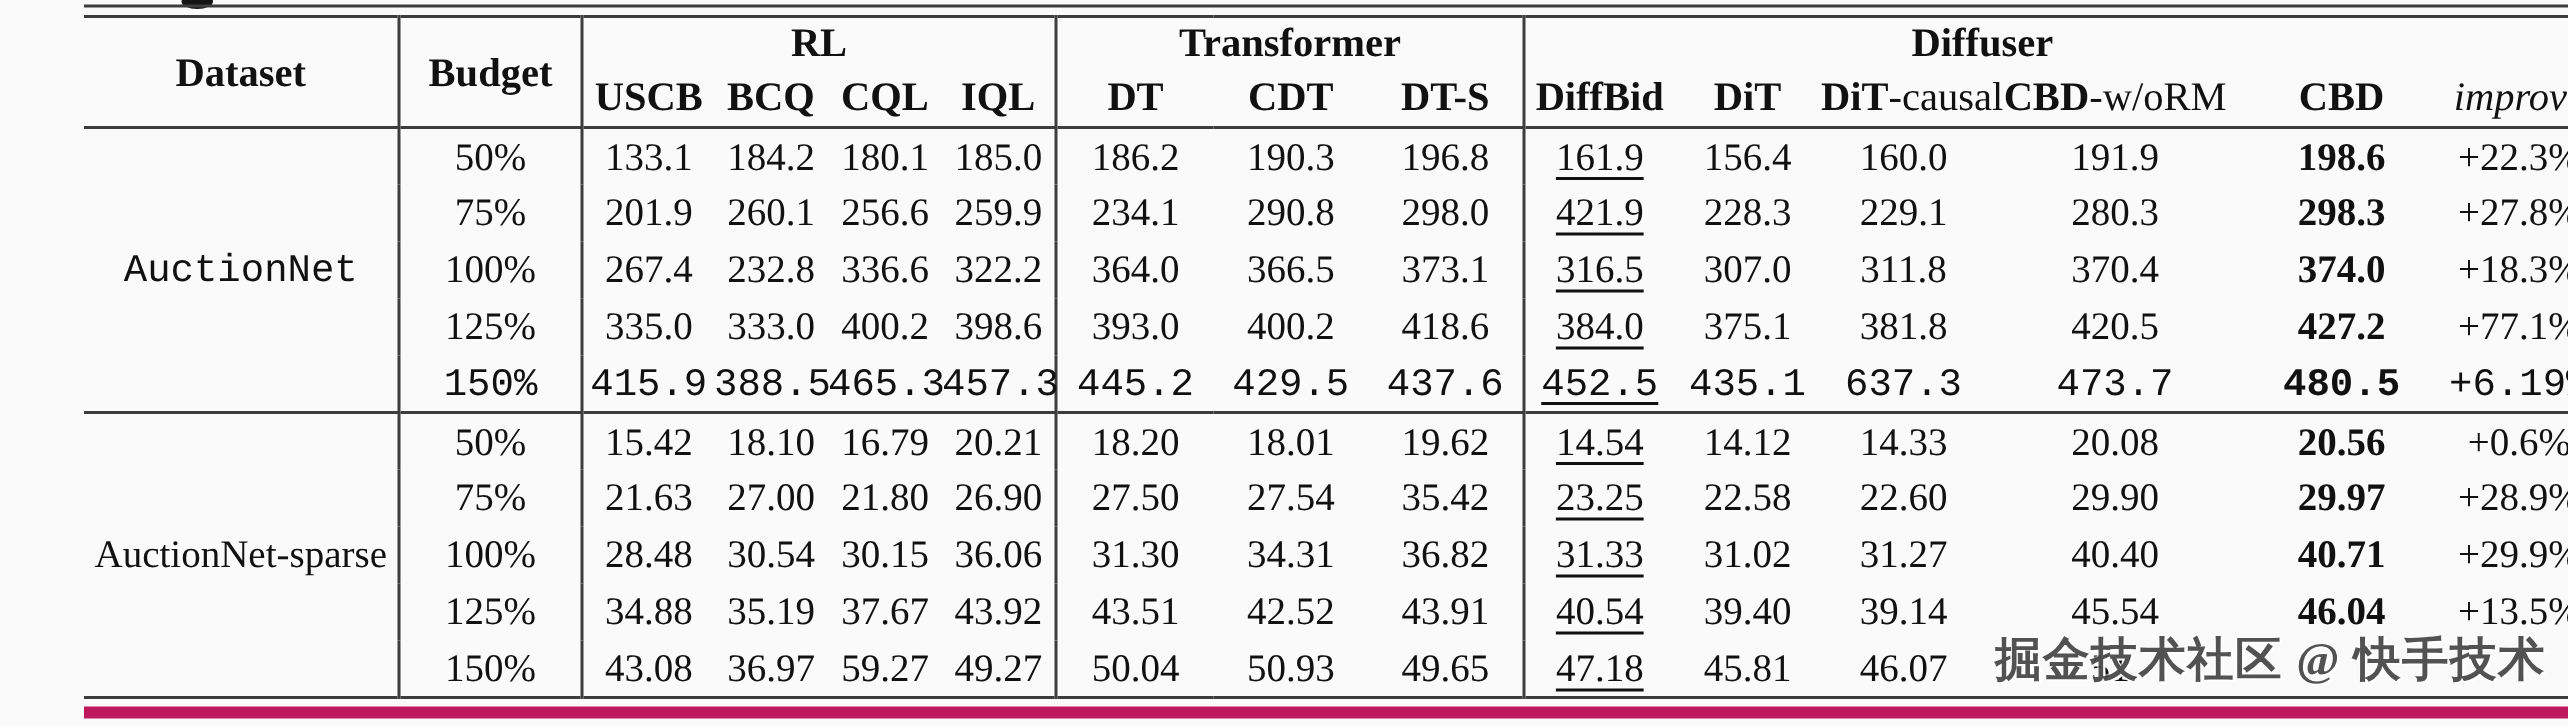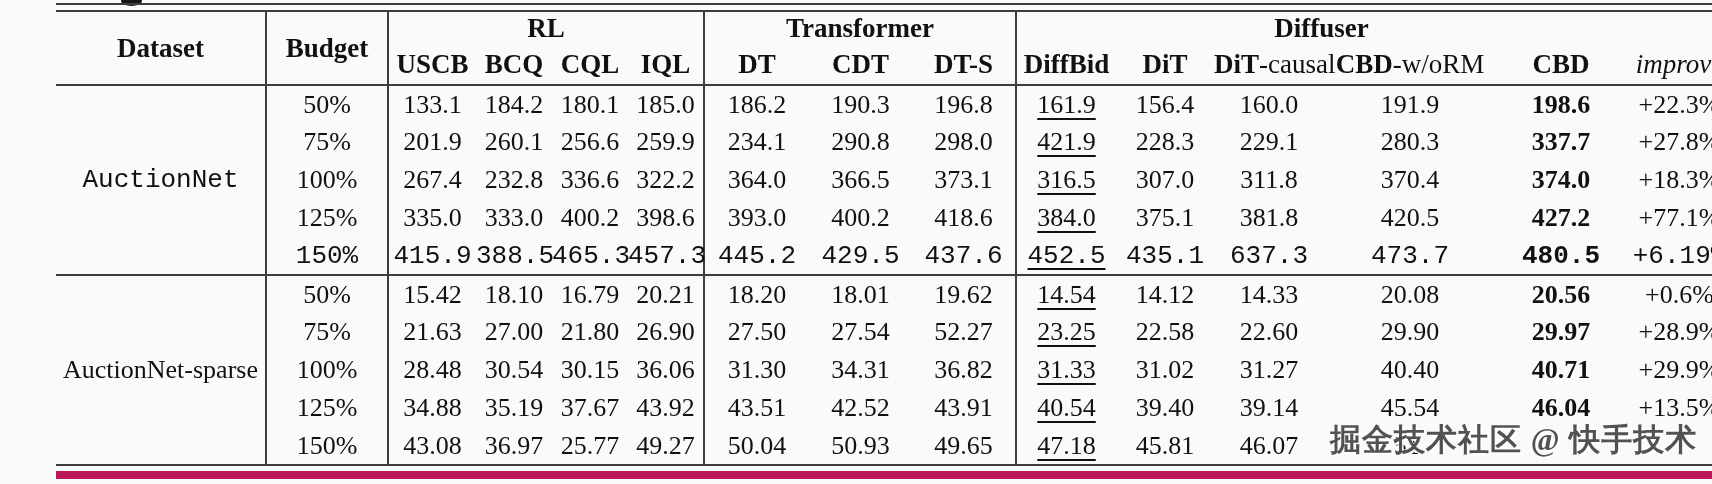--- a/index.html
+++ b/index.html
@@ -122,21 +122,21 @@
           <td class="">260.1</td>
           <td class="">256.6</td>
           <td class="">259.9</td>
           <td class="vl">234.1</td>
           <td class="">290.8</td>
           <td class="">298.0</td>
           <td class="vl second">421.9</td>
           <td class="">228.3</td>
           <td class="">229.1</td>
           <td class="">280.3</td>
-          <td class="best">337.7</td>
+          <td class="best">298.3</td>
           <td class="">+27.8%</td>
         </tr>
         <tr>
           <td class="vl">100%</td>
           <td class="vl">267.4</td>
           <td class="">232.8</td>
           <td class="">336.6</td>
           <td class="">322.2</td>
           <td class="vl">364.0</td>
           <td class="">366.5</td>
@@ -200,21 +200,21 @@
           <td class="">+0.6%</td>
         </tr>
         <tr>
           <td class="vl">75%</td>
           <td class="vl">21.63</td>
           <td class="">27.00</td>
           <td class="">21.80</td>
           <td class="">26.90</td>
           <td class="vl">27.50</td>
           <td class="">27.54</td>
-          <td class="">52.27</td>
+          <td class="">35.42</td>
           <td class="vl second">23.25</td>
           <td class="">22.58</td>
           <td class="">22.60</td>
           <td class="">29.90</td>
           <td class="best">29.97</td>
           <td class="">+28.9%</td>
         </tr>
         <tr>
           <td class="vl">100%</td>
           <td class="vl">28.48</td>
@@ -244,21 +244,21 @@
           <td class="">39.40</td>
           <td class="">39.14</td>
           <td class="">45.54</td>
           <td class="best">46.04</td>
           <td class="">+13.5%</td>
         </tr>
         <tr>
           <td class="vl">150%</td>
           <td class="vl">43.08</td>
           <td class="">36.97</td>
-          <td class="">25.77</td>
+          <td class="">59.27</td>
           <td class="">49.27</td>
           <td class="vl">50.04</td>
           <td class="">50.93</td>
           <td class="">49.65</td>
           <td class="vl second">47.18</td>
           <td class="">45.81</td>
           <td class="">46.07</td>
           <td class="">51.</td>
           <td class="best"></td>
           <td class=""></td>

